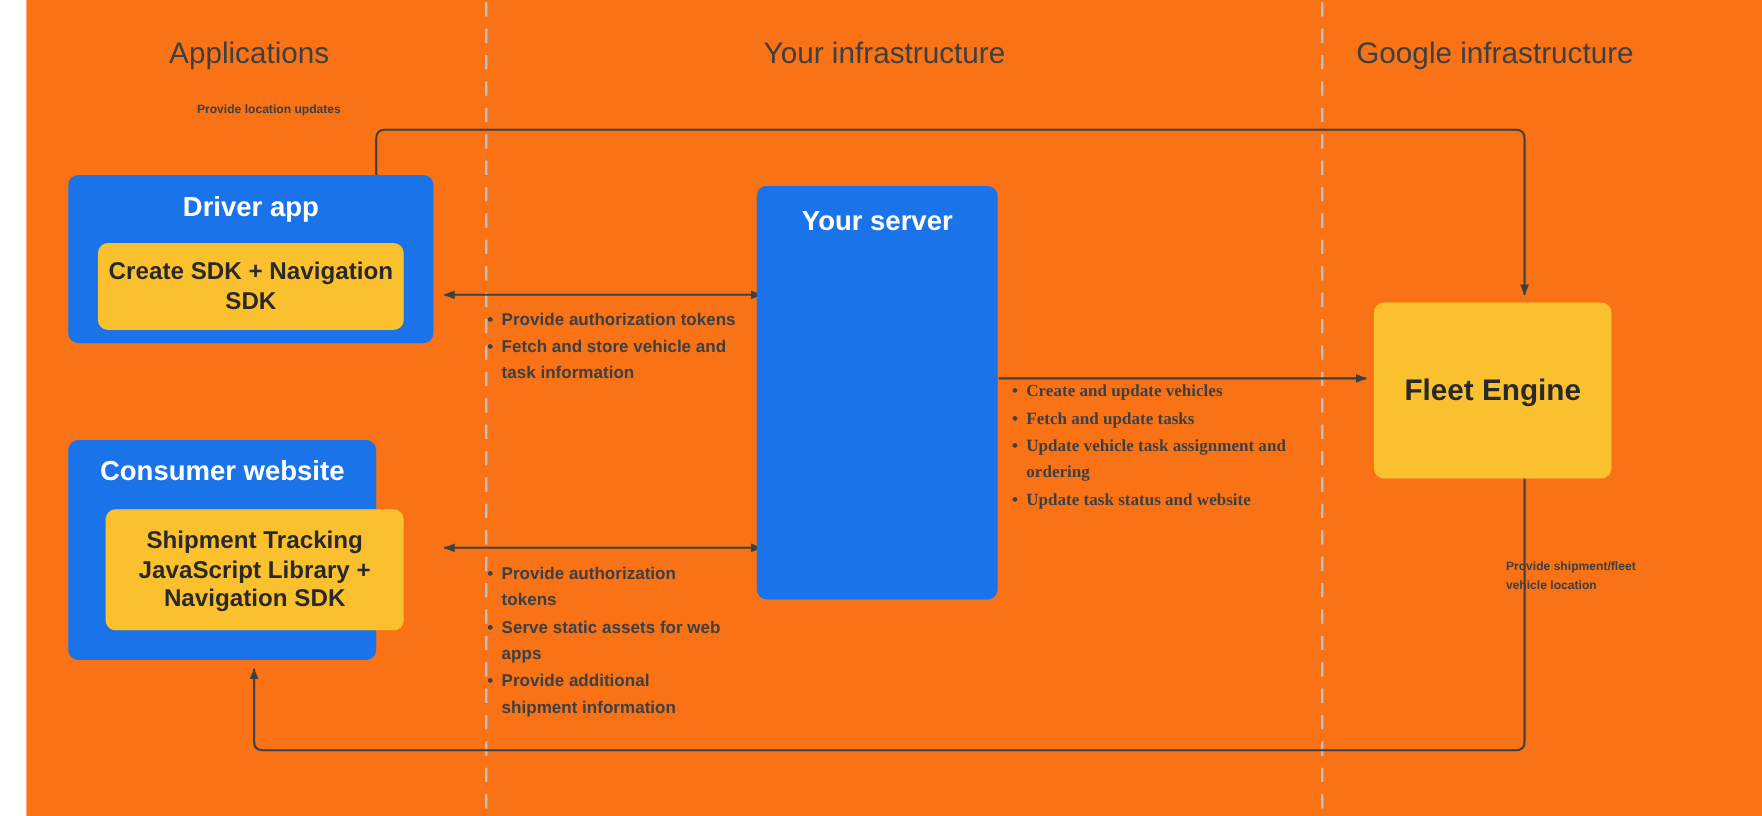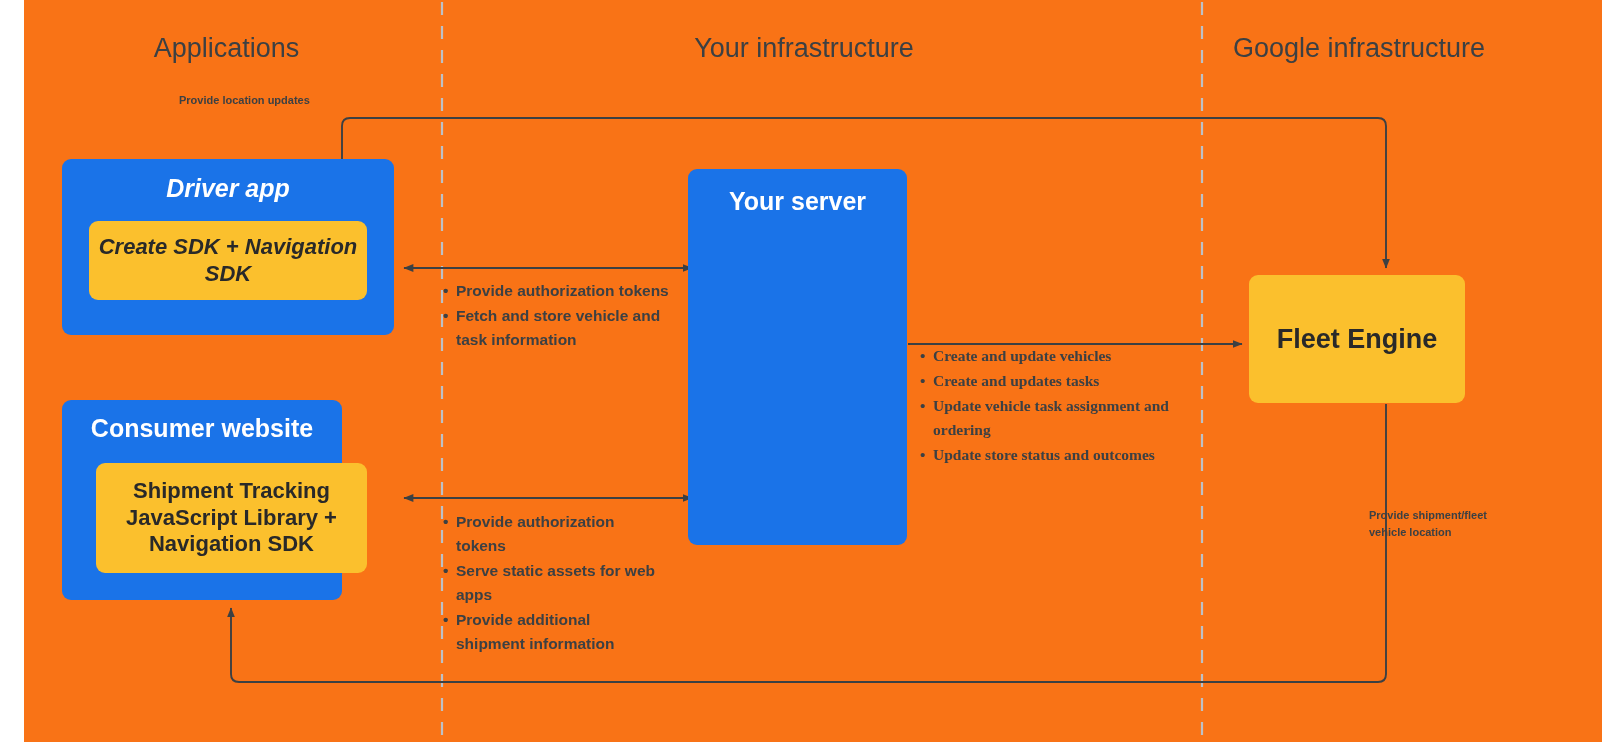--- a/index.html
+++ b/index.html
@@ -158,59 +158,59 @@
   </svg>
 
   <div class="zone-title" style="left:40px; top:33px; width:325px;">Applications</div>
 
   <div class="zone-title" style="left:600px; top:33px; width:360px;">Your infrastructure</div>
 
   <div class="zone-title" style="left:1150px; top:33px; width:370px;">Google infrastructure</div>
 
   <div class="label-bold" style="left:155px; top:92px;">Provide location updates</div>
 
-  <div class="node node-blue" style="left:38px; top:159px; width:332px; height:176px;font-style:italic;">
+  <div class="node node-blue" style="left:38px; top:159px; width:332px; height:153px;">
     <div class="node-title-white" style="position:absolute; left:0; top:15px; width:100%;">Driver app</div>
     <div class="inner-card" style="left:27px; top:62px; width:278px; height:79px;">
       <div class="node-title-dark">Create SDK +
 Navigation SDK</div>
     </div>
   </div>
 
   <div class="node node-blue" style="left:38px; top:400px; width:280px; height:200px;">
     <div class="node-title-white" style="position:absolute; left:0; top:14px; width:100%;">Consumer website</div>
     <div class="inner-card" style="left:34px; top:63px; width:271px; height:110px;">
       <div class="node-title-dark">Shipment Tracking
 JavaScript Library  +
 Navigation SDK</div>
     </div>
   </div>
 
   <div class="node node-blue" style="left:664px; top:169px; width:219px; height:376px;">
     <div class="node-title-white" style="position:absolute; left:0; top:18px; width:100%;">Your server</div>
   </div>
 
-  <div class="node node-yellow" style="left:1225px; top:275px; width:216px; height:128px;">
+  <div class="node node-yellow" style="left:1225px; top:275px; width:216px; height:160px;">
     <div class="fleet-title">Fleet Engine</div>
   </div>
 
   <ul class="bullets" style="left:419px; top:279px; width:235px;">
     <li>Provide authorization tokens</li>
     <li>Fetch and store vehicle and task information</li>
   </ul>
 
   <ul class="bullets" style="left:419px; top:510px; width:215px;">
     <li>Provide authorization tokens</li>
     <li>Serve static assets for web apps</li>
     <li>Provide additional shipment information</li>
   </ul>
 
   <ul class="bullets" style="left:896px; top:344px; width:258px;font-family:Liberation Serif, serif;">
     <li>Create and update vehicles</li>
-    <li>Create and updates tasks</li>
+    <li>Fetch and update tasks</li>
     <li>Update vehicle task assignment and ordering</li>
-    <li>Update store status and outcomes</li>
+    <li>Update task status and website</li>
   </ul>
 
   <div class="label-bold" style="left:1345px; top:507px; width:235px;">Provide shipment/fleet
 vehicle location</div>
 
 </div>
 
 </body></html>

